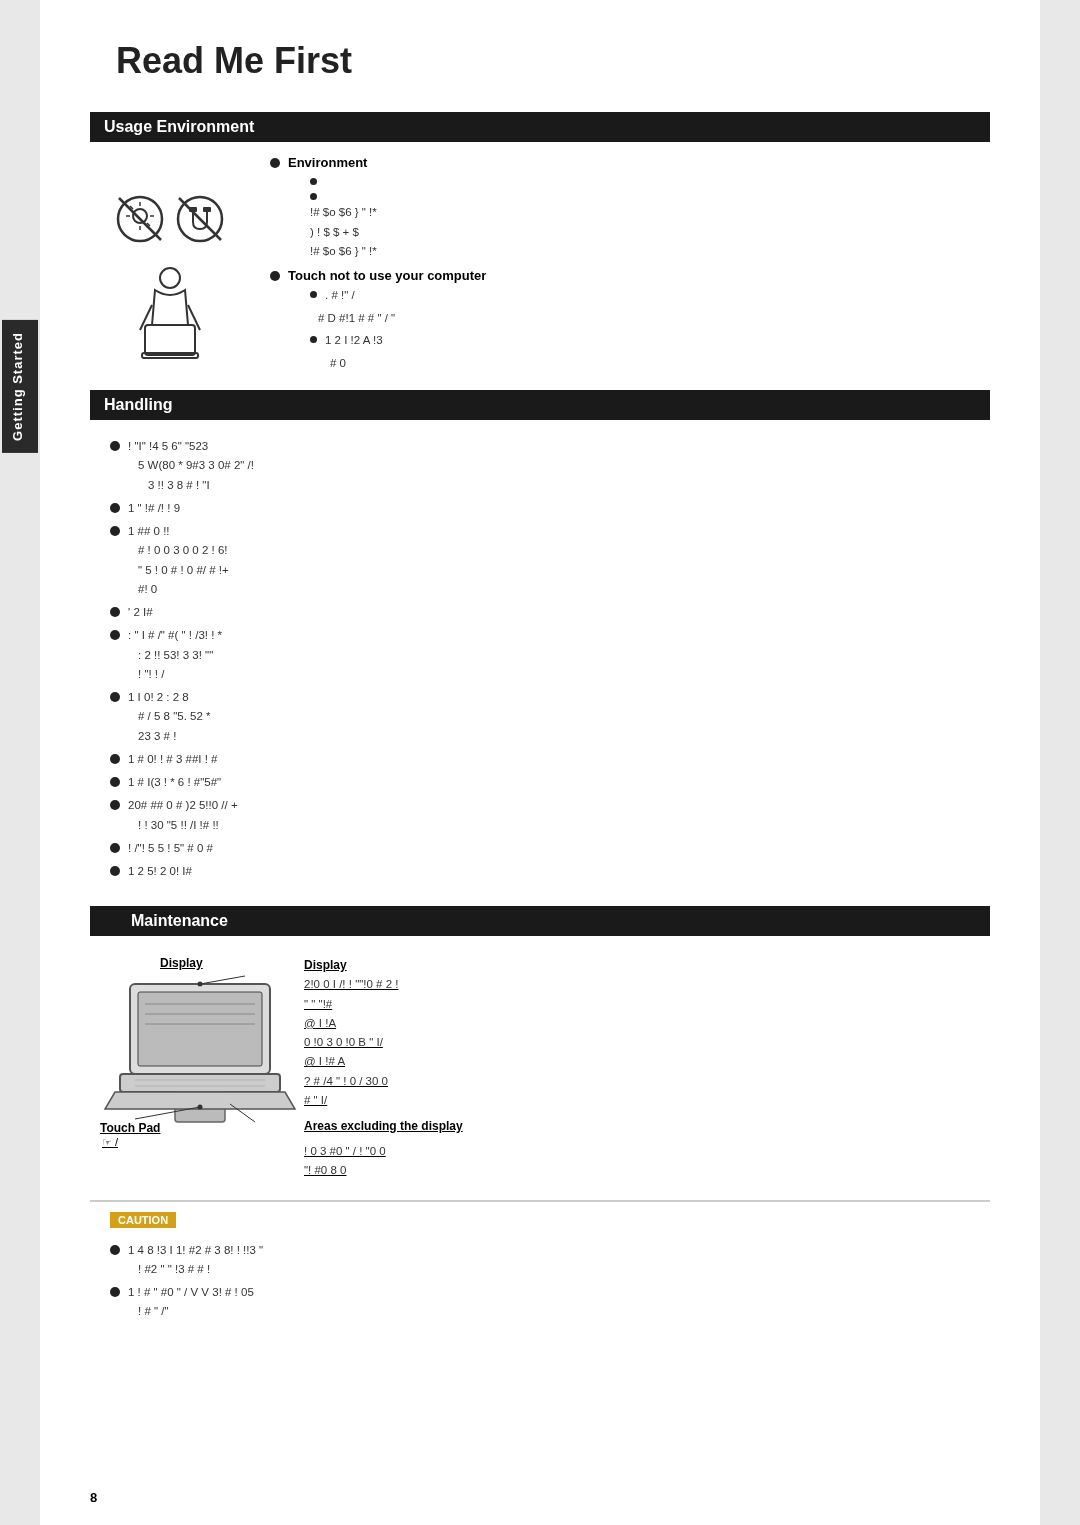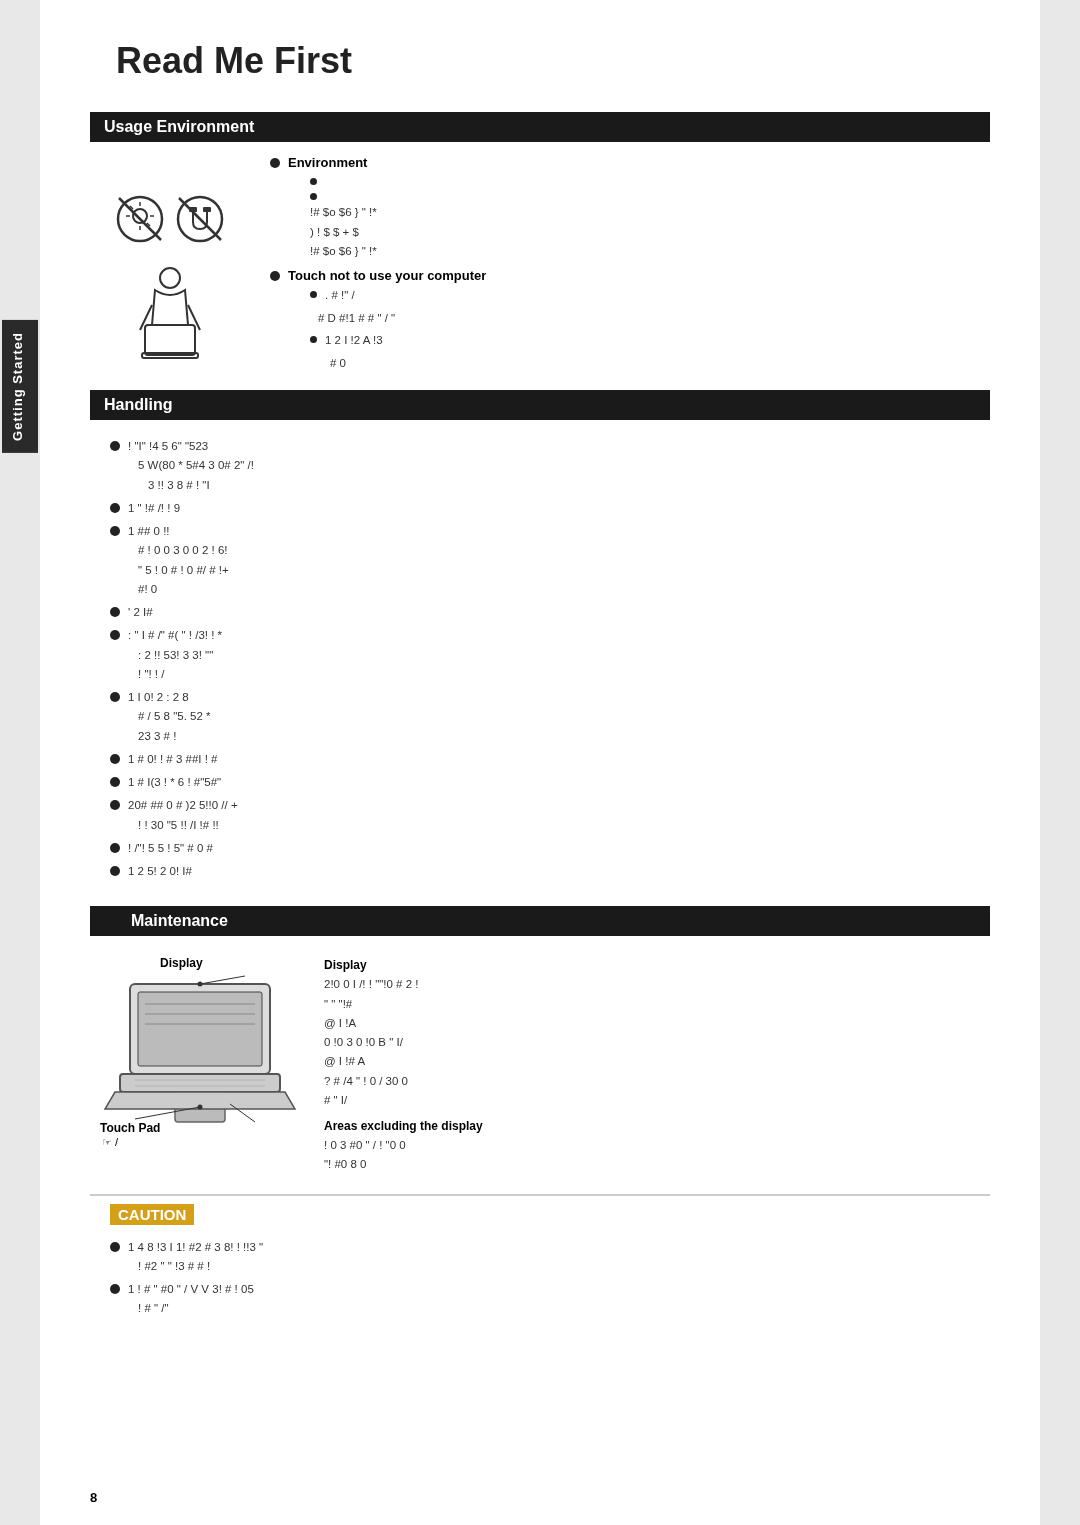--- a/index.html
+++ b/index.html
@@ -121,22 +121,23 @@
       padding-top: 40px;
     }
 
     .usage-text {
       flex: 1;
     }
 
     
     .maintenance-layout {
       display: flex;
-      gap: 24px;
+      gap: 4px;
       padding: 8px 10px;
+      text-decoration: underline;
     }
 
     .maintenance-left {
       flex-shrink: 0;
       width: 200px;
       position: relative;
     }
 
     .maintenance-right {
       flex: 1;
@@ -153,28 +154,28 @@
     .label-touchpad {
       font-weight: bold;
       font-size: 12px;
       margin-bottom: 2px;
     }
 
     .label-areas {
       font-weight: bold;
       font-size: 12px;
       margin-top: 8px;
-      margin-bottom: 2px;
+      margin-bottom: 8px;
     }
 
     .caution-box {
       background: #d4a017;
       color: #fff;
       font-weight: bold;
-      font-size: 15px;
+      font-size: 11px;
       padding: 2px 8px;
       display: inline-block;
       margin-bottom: 4px;
     }
 
     .caution-section {
       border-top: 2px solid #ccc;
       padding-top: 8px;
       margin-top: 10px;
     }
@@ -292,21 +293,21 @@
     </div>
   </div>
 
   <div class="section-header" style="margin-top:16px;">Handling</div>
 
   <div class="section-content">
     <div class="bullet-item">
       <span class="bullet"></span>
       <div>
         <div class="text-line">!      "I"   !4   5  6"  "523</div>
-        <div class="text-line" style="margin-left:10px;">5  W(80 *    5#4  3  0#  2" /!</div>
+        <div class="text-line" style="margin-left:10px;">5  W(80 *    9#3  3  0#  2" /!</div>
         <div class="text-line" style="margin-left:20px;">3   !!  3  8  #  !    "I</div>
       </div>
     </div>
     <div class="bullet-item">
       <span class="bullet"></span>
       <div class="text-line">1   "  !#    /!   ! 9</div>
     </div>
     <div class="bullet-item">
       <span class="bullet"></span>
       <div>

